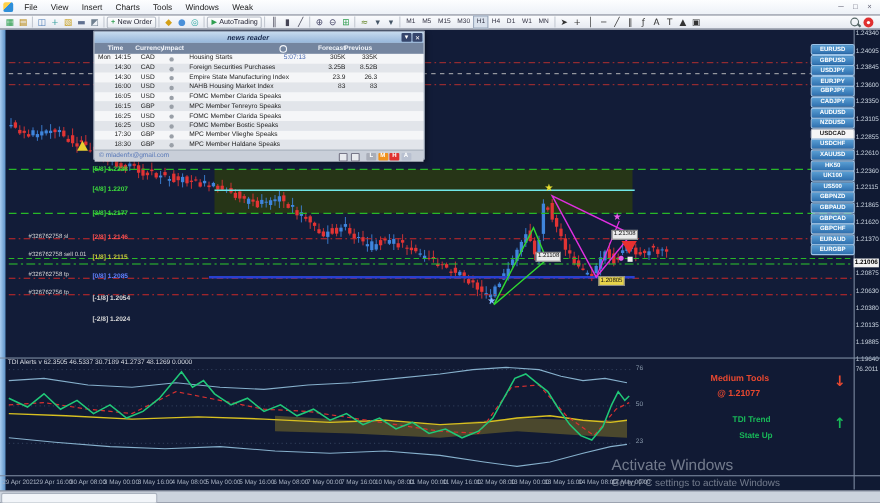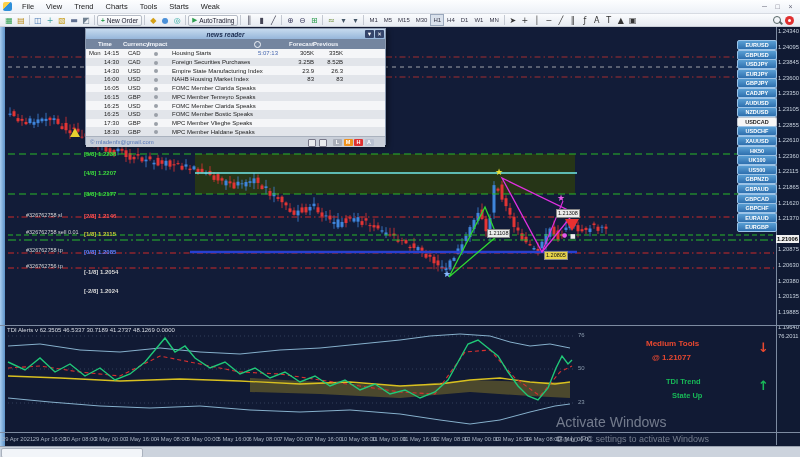--- a/index.html
+++ b/index.html
@@ -94,24 +94,24 @@
 </head>
 <body>
 
 <div id="app">
 
   <div id="menubar">
     <span id="app-icon"></span>
     <div id="menu-items" style="display: flex;">
         <span class="menu-item">File</span>
         <span class="menu-item">View</span>
-        <span class="menu-item">Trend</span>
+        <span class="menu-item">Insert</span>
         <span class="menu-item">Charts</span>
         <span class="menu-item">Tools</span>
-        <span class="menu-item">Starts</span>
+        <span class="menu-item">Windows</span>
         <span class="menu-item">Weak</span>
       </div>
     <div id="win-controls">
       <span>─</span>
       <span>□</span>
       <span>×</span>
     </div>
   </div>
 
   <div id="toolbar">

